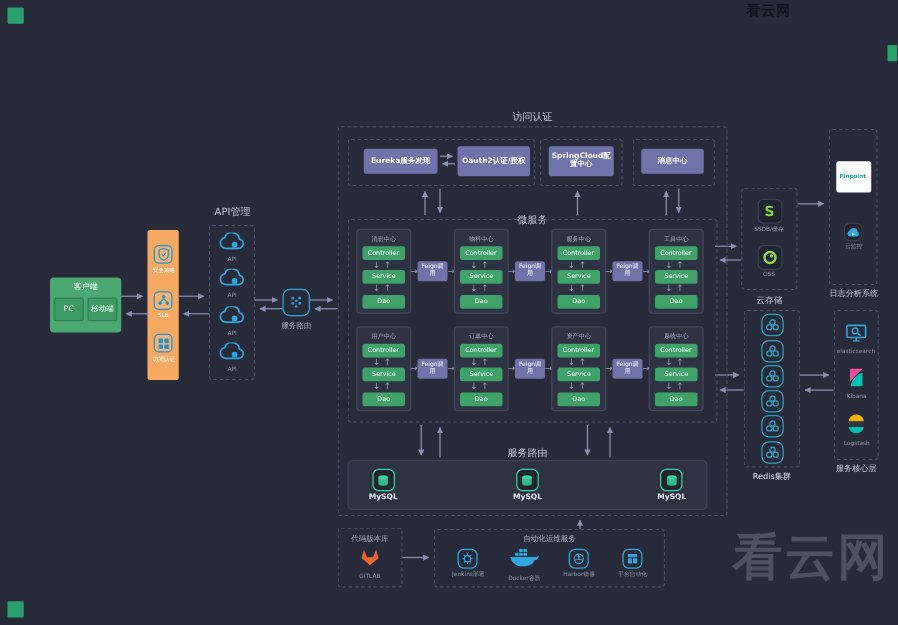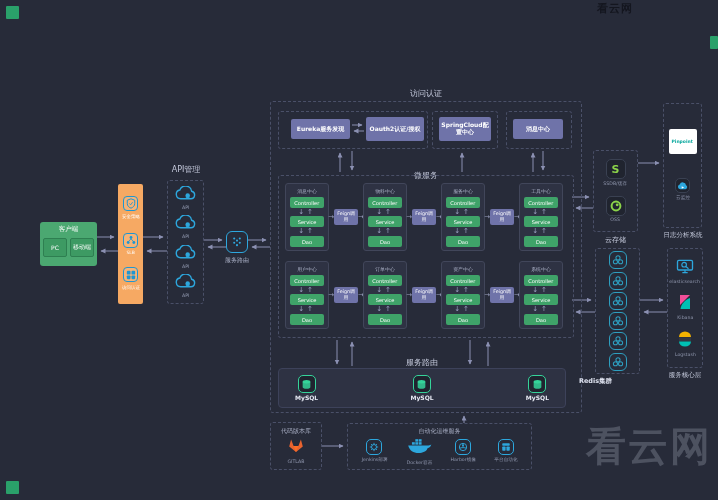--- a/index.html
+++ b/index.html
@@ -529,21 +529,21 @@
       </svg>
     </div>
   <div class="redis-ic">
       <svg width="12" height="12" viewBox="0 0 14 14" fill="none" stroke="#2e9fc0" stroke-width="1.2">
         <circle cx="7" cy="4.5" r="2.4"></circle>
         <circle cx="4" cy="9" r="2.4"></circle>
         <circle cx="10" cy="9" r="2.4"></circle>
       </svg>
     </div>
 </div>
-<div class="sec-title" style="left:568px;top:377px;width:55px;font-size:6.5px;font-weight:bold;color:#dfe3f0">Redis集群</div>
+<div class="sec-title" style="left:590px;top:377px;width:55px;font-size:6.5px;font-weight:normal;color:#dfe3f0">Redis集群</div>
 
 <div class="dashed monbox">
   <div class="pinpoint">
       <span>Pinpoint</span>
     </div>
   <div class="cvt">
     <div class="darksq" style="width:15px;height:15px">
       <svg width="11" height="8" viewBox="0 0 14 10">
           <path d="M4 9 a3 3 0 0 1 -.6-5.9 A4.2 4.2 0 0 1 11.5 4 A2.7 2.7 0 0 1 11 9 Z" fill="#2da7dd"></path>
           <path d="M6 5.2 l3 1.6 -3 1.6 z" fill="#fff"></path>

